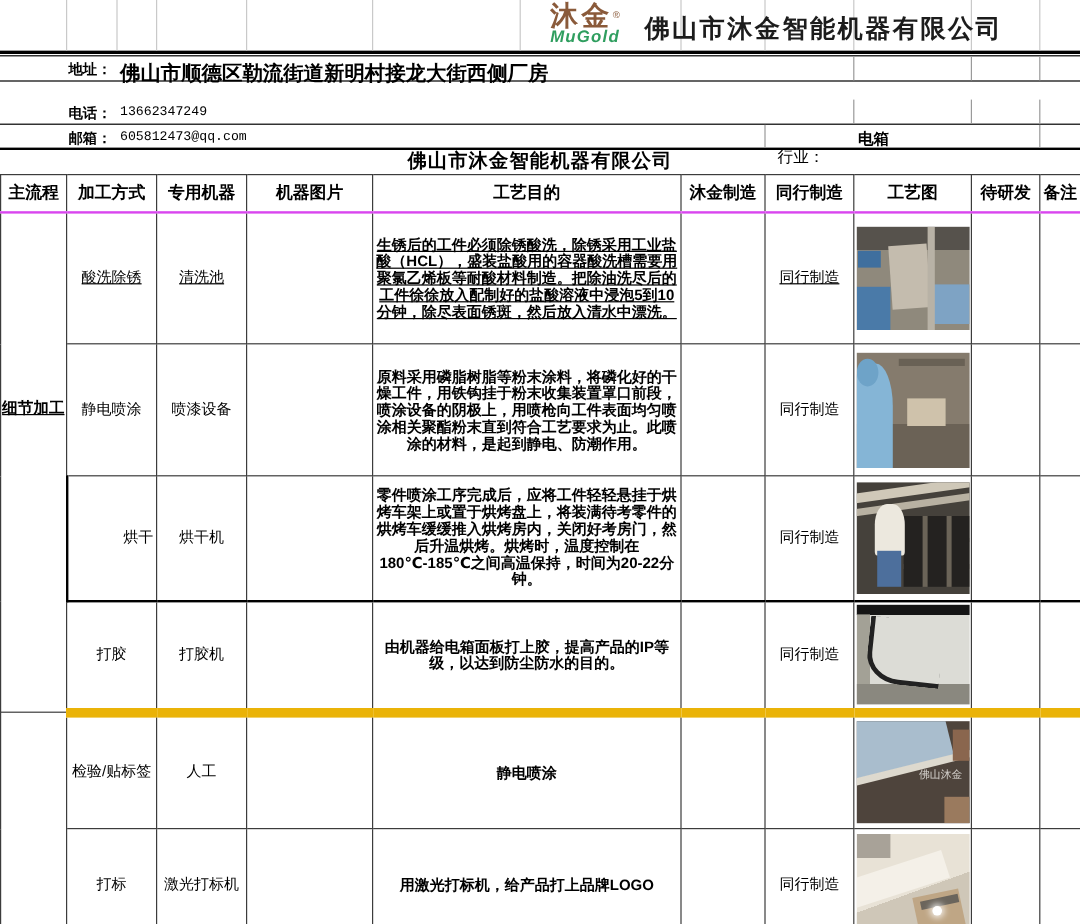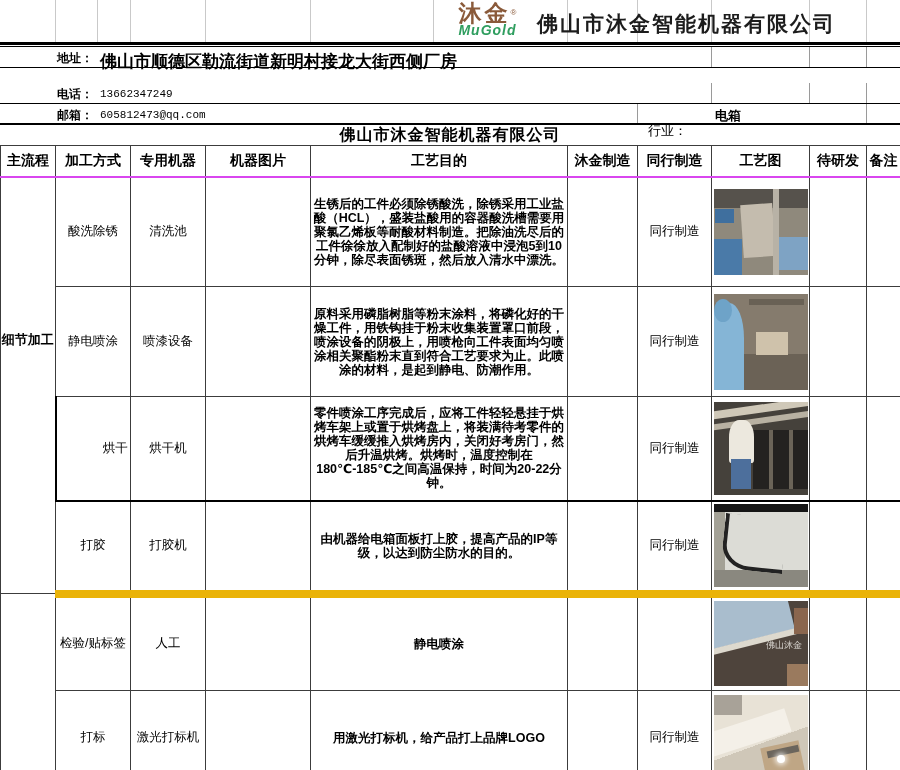--- a/index.html
+++ b/index.html
@@ -29,21 +29,21 @@
   .industry-value { position:absolute; left:715px; top:3px; font-weight:bold; font-size:13px; }
   .iv-line { position:absolute; top:0; bottom:0; width:1px; background:#9a9a9a; }
 
   .doc-title-row { width:100%; height:20px; text-align:center; }
   .doc-title { font-size:16px; font-weight:bold; color:#000; line-height:20px; letter-spacing:1px; }
 
   
   table.process { border-collapse:collapse; table-layout:fixed; width:900px; border:1px solid #000; }
   table.process td, table.process th { border:1px solid #3c3c3c; padding:0; text-align:center; vertical-align:middle; overflow:hidden; color:#000; }
   table.process thead th { height:31px; font-size:14px; font-weight:bold; border-bottom:2px solid #d946ef; background:#fff; }
-  tr.r1 td { height:110px; }
+  tr.r1 td { height:110px;text-decoration:underline; }
   tr.r2 td { height:110px; }
   tr.r3 td { height:104px; border-bottom:2px solid #000; }
   tr.r4 td { height:93px;  border-bottom:8px solid #eab308; }
   tr.r5 td { height:97px; }
   tr.r6 td { height:95px;  border-bottom:3px solid #000; }
   td.main-proc { font-size:13px; font-weight:bold; }
   td.main-proc .mp-inner { position:relative; top:-45px; }
   td.method, td.machine { font-size:12.5px; }
   tr.r3 td.method { border-left:2px solid #000;padding-left:44px; }
   td.purpose { font-size:12.5px; font-weight:bold; line-height:14px; padding:1px 4px; }

